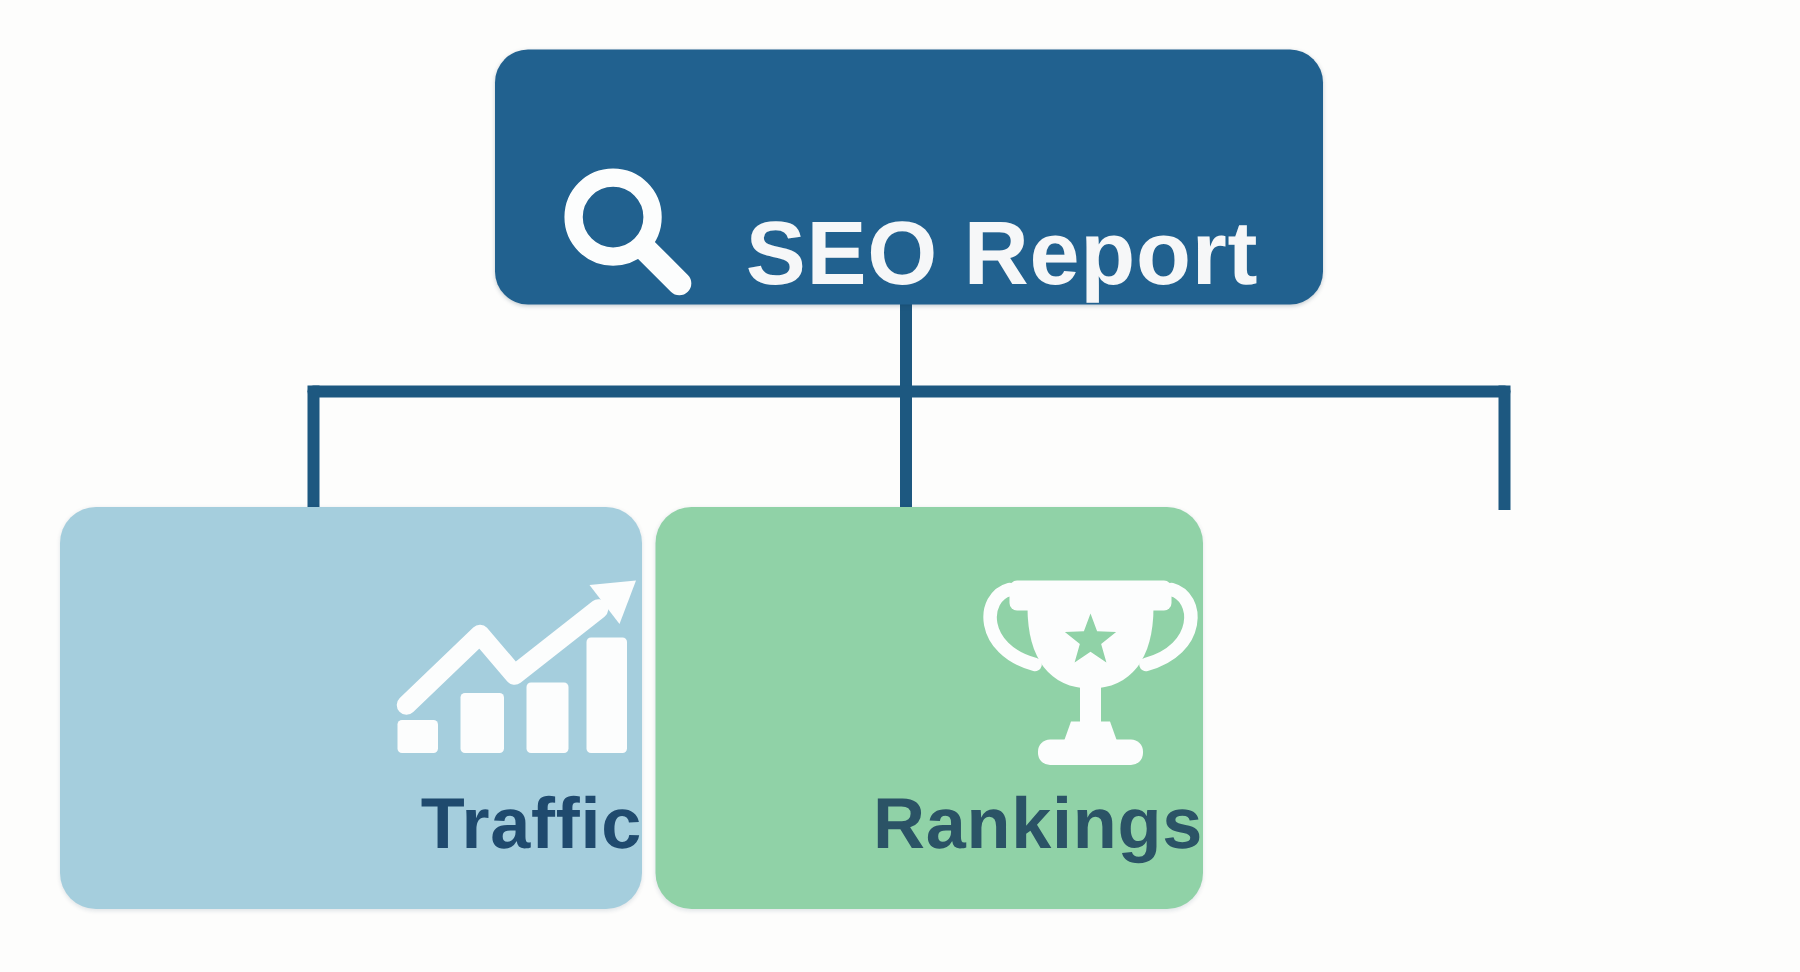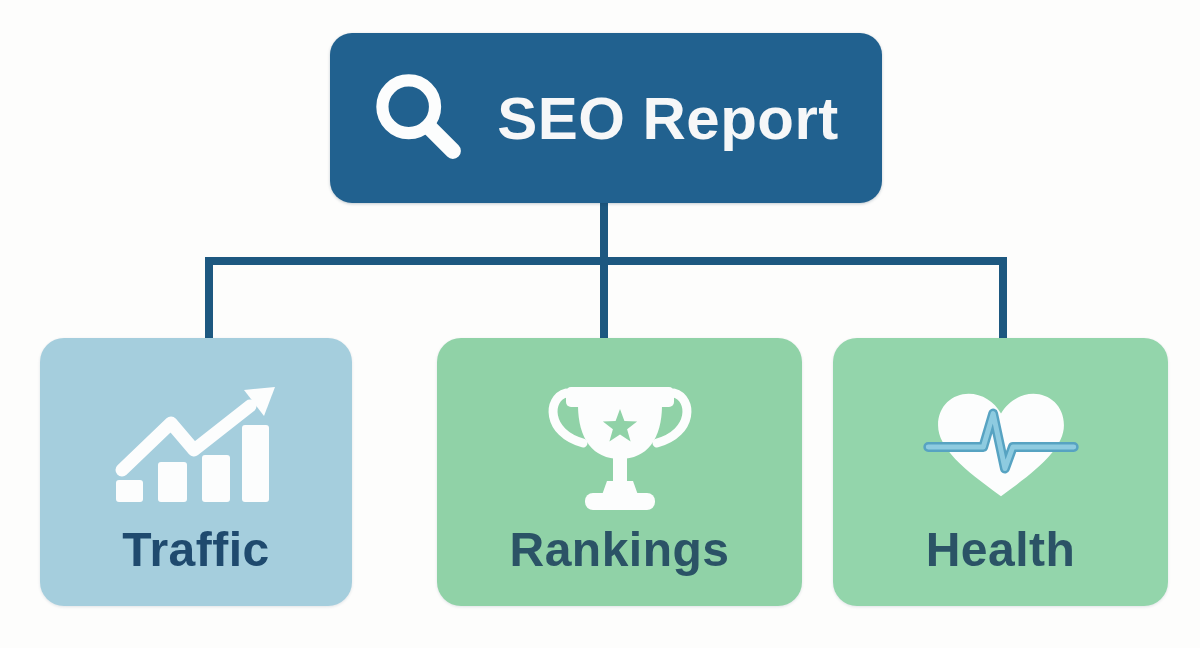--- a/index.html
+++ b/index.html
@@ -5,21 +5,21 @@
   html,body { margin:0; padding:0; background:#ffffff; }
   .canvas {
     position:relative;
     width:1200px; height:648px;
     background:var(--background,#fdfdfc);
     overflow:hidden;
     font-family:"Liberation Sans", sans-serif;
   }
   .node {
     position:absolute;
-    display:flex; align-items:center; justify-content:center;
+    display:flex; align-items:flex-end; justify-content:center;
     box-sizing:border-box;
   }
   
   .root-node {
     left:330px; top:33px; width:552px; height:170px;
     background:var(--root-bg,#21618f);
     border-radius:22px;
     gap:30px;
     box-shadow:0 1px 3px rgba(20,50,80,0.25);
   }
@@ -43,21 +43,21 @@
     justify-content:flex-start;
     padding-top:44px;
     box-shadow:0 1px 3px rgba(20,50,80,0.12);
   }
   .icon-slot { height:126px; display:flex; align-items:center; justify-content:center; }
   .child-label {
     margin-top:14px;
     font-size:48px; font-weight:bold; letter-spacing:0.5px;
     white-space:nowrap;
   }
-  .traffic-node  { left:40px;  width:312px; background:var(--traffic-bg,#a5cedd); }
+  .traffic-node  { left:40px;  width:388px; background:var(--traffic-bg,#a5cedd); }
   .traffic-node .child-label  { color:var(--traffic-text,#1f4a6e); }
   .rankings-node { left:437px; width:365px; background:var(--rankings-bg,#90d2a7); }
   .rankings-node .child-label { color:var(--rankings-text,#2b5366); }
   .health-node   { left:833px; width:335px; background:var(--health-bg,#93d5ab); }
   .health-node .child-label   { color:var(--health-text,#2b5366); }
   svg { display:block; }
 </style>
 </head>
 <body>
 
@@ -102,24 +102,14 @@
         <path d="M33 30 H117 C117 64 102 84 75 84 C48 84 33 64 33 30 Z" fill="var(--icon-white,#fcfdfd)"></path>
         <polygon points="75,34 79.4,45.9 92.1,46.4 82.1,54.3 85.6,66.6 75,59.5 64.4,66.6 67.9,54.3 57.9,46.4 70.6,45.9" style="fill:var(--rankings-bg,#90d2a7)"></polygon>
         <rect x="68" y="82" width="14" height="26" fill="var(--icon-white,#fcfdfd)"></rect>
         <polygon points="62,106 88,106 93,120 57,120" fill="var(--icon-white,#fcfdfd)"></polygon>
         <rect x="40" y="118" width="70" height="17" rx="8" fill="var(--icon-white,#fcfdfd)"></rect>
       </svg>
     </span>
     <span class="child-label">Rankings</span>
   </div>
 
-  <div class="node child-node health-node">
-    <span class="icon-slot">
-      <svg width="158" height="118" viewBox="0 0 160 120">
-        <path d="M80 112 C42 85 16 63 16 40 C16 20 31 8 47 8 C61 8 73 16 80 28 C87 16 99 8 113 8 C129 8 144 20 144 40 C144 63 118 85 80 112 Z" fill="var(--icon-white,#fcfdfd)"></path>
-        <polyline points="6,62 62,62 72,28 84,84 92,62 154,62" fill="none" stroke="var(--pulse-outline,#57a3c2)" stroke-width="10" stroke-linecap="round" stroke-linejoin="round"></polyline>
-        <polyline points="6,62 62,62 72,28 84,84 92,62 154,62" fill="none" stroke="var(--pulse-fill,#8ecbe0)" stroke-width="5" stroke-linecap="round" stroke-linejoin="round"></polyline>
-      </svg>
-    </span>
-    <span class="child-label">Health</span>
-  </div>
 
 </div>
 
 </body></html>

